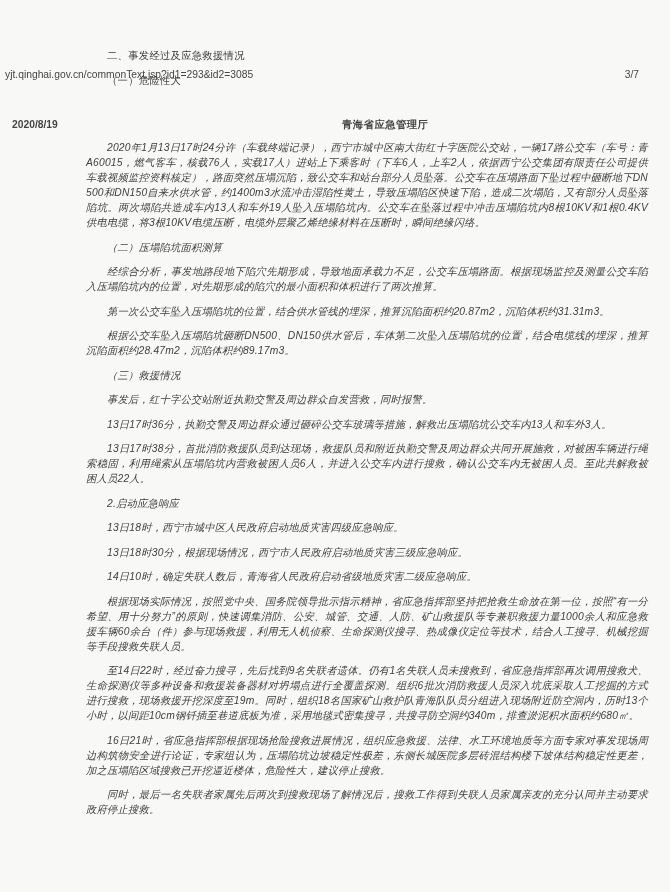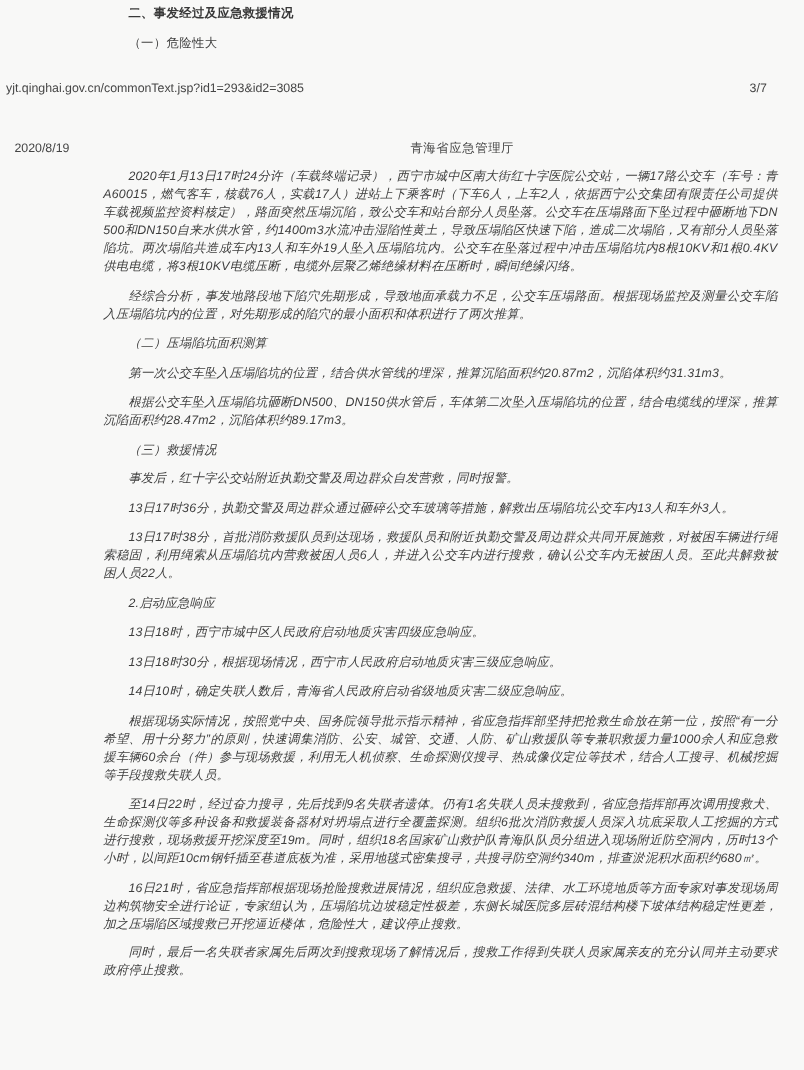--- a/index.html
+++ b/index.html
@@ -13,33 +13,33 @@
   .sheet { position: relative; width: 670px; height: 892px; }
 
   
   .p3-headings {
     position: absolute; left: 86px; top: 4px; width: 562px;
   }
   .p3-headings p {
     font-size: 10.3px; line-height: 15px; margin-bottom: 9.5px;
     text-indent: 21px; letter-spacing: 0.3px;
   }
-  .p3-headings p.main-heading { font-weight: 700; color: #383838; }
+  .p3-headings p.main-heading { font-weight: 400; color: #383838; margin-top: 44px; }
 
   .p3-footer {
     position: absolute; left: 0; top: 68px; width: 670px;
     display: flex; justify-content: space-between;
     padding: 0 31px 0 5px;
     font-size: 10.3px; line-height: 14px; color: #454545; gap: 20px;
   }
 
   
   .p4-header {
     position: absolute; left: 0; top: 118px; width: 608px; height: 14px;
-    font-size: 10.3px; line-height: 14px; color: #454545;
+    font-size: 10.3px; line-height: 14px; color: #454545; font-weight: bold;
   }
   .p4-header .hdr-date { position: absolute; left: 12px; top: 0; }
   .p4-header .hdr-title { position: absolute; left: 342px; top: 0; letter-spacing: 0.5px; }
 
   
   .doc-body {
     position: absolute; left: 86px; top: 140px; width: 562px;
   }
   .doc-body p {
     font-size: 10.3px; line-height: 15px; margin-bottom: 9.5px;
@@ -62,22 +62,22 @@
     <span>3/7</span>
   </div>
 
   <div class="p4-header">
     <span class="hdr-date">2020/8/19</span>
     <span class="hdr-title">青海省应急管理厅</span>
   </div>
 
   <div class="doc-body">
     <p>2020年1月13日17时24分许（车载终端记录），西宁市城中区南大街红十字医院公交站，一辆17路公交车（车号：青A60015，燃气客车，核载76人，实载17人）进站上下乘客时（下车6人，上车2人，依据西宁公交集团有限责任公司提供车载视频监控资料核定），路面突然压塌沉陷，致公交车和站台部分人员坠落。公交车在压塌路面下坠过程中砸断地下DN500和DN150自来水供水管，约1400m3水流冲击湿陷性黄土，导致压塌陷区快速下陷，造成二次塌陷，又有部分人员坠落陷坑。两次塌陷共造成车内13人和车外19人坠入压塌陷坑内。公交车在坠落过程中冲击压塌陷坑内8根10KV和1根0.4KV供电电缆，将3根10KV电缆压断，电缆外层聚乙烯绝缘材料在压断时，瞬间绝缘闪络。</p>
+    <p>（二）压塌陷坑面积测算</p>
     <p>经综合分析，事发地路段地下陷穴先期形成，导致地面承载力不足，公交车压塌路面。根据现场监控及测量公交车陷入压塌陷坑内的位置，对先期形成的陷穴的最小面积和体积进行了两次推算。</p>
-    <p>（二）压塌陷坑面积测算</p>
     <p>第一次公交车坠入压塌陷坑的位置，结合供水管线的埋深，推算沉陷面积约20.87m2，沉陷体积约31.31m3。</p>
     <p>根据公交车坠入压塌陷坑砸断DN500、DN150供水管后，车体第二次坠入压塌陷坑的位置，结合电缆线的埋深，推算沉陷面积约28.47m2，沉陷体积约89.17m3。</p>
     <p>（三）救援情况</p>
     <p>事发后，红十字公交站附近执勤交警及周边群众自发营救，同时报警。</p>
     <p>13日17时36分，执勤交警及周边群众通过砸碎公交车玻璃等措施，解救出压塌陷坑公交车内13人和车外3人。</p>
     <p>13日17时38分，首批消防救援队员到达现场，救援队员和附近执勤交警及周边群众共同开展施救，对被困车辆进行绳索稳固，利用绳索从压塌陷坑内营救被困人员6人，并进入公交车内进行搜救，确认公交车内无被困人员。至此共解救被困人员22人。</p>
     <p>2.启动应急响应</p>
     <p>13日18时，西宁市城中区人民政府启动地质灾害四级应急响应。</p>
     <p>13日18时30分，根据现场情况，西宁市人民政府启动地质灾害三级应急响应。</p>
     <p>14日10时，确定失联人数后，青海省人民政府启动省级地质灾害二级应急响应。</p>

